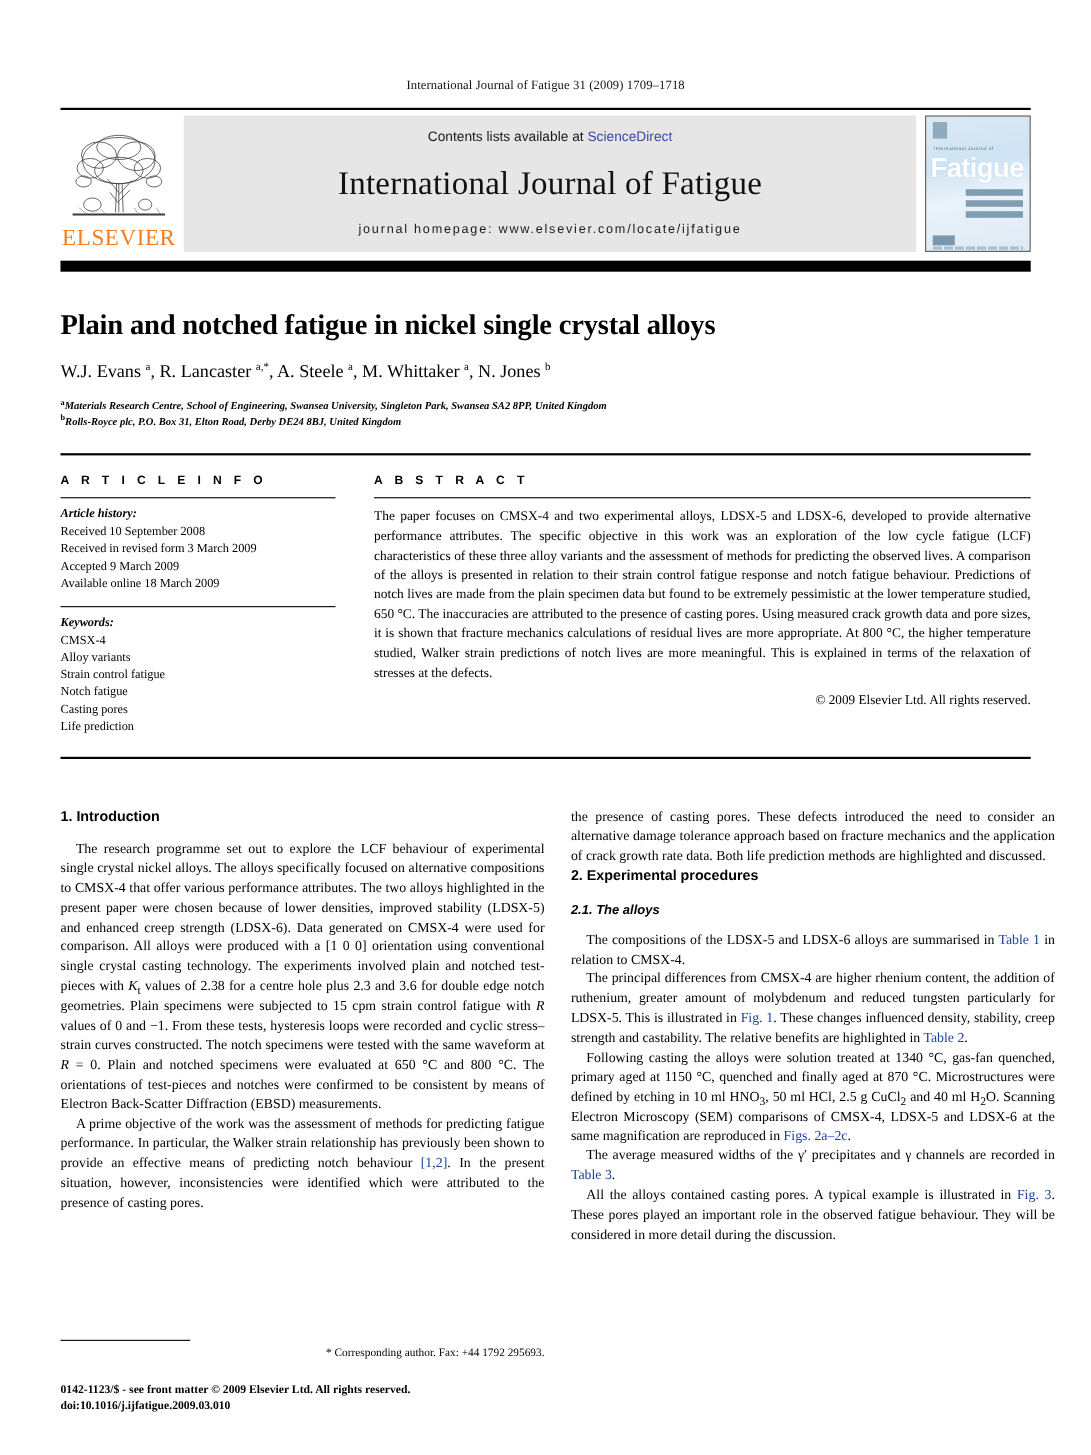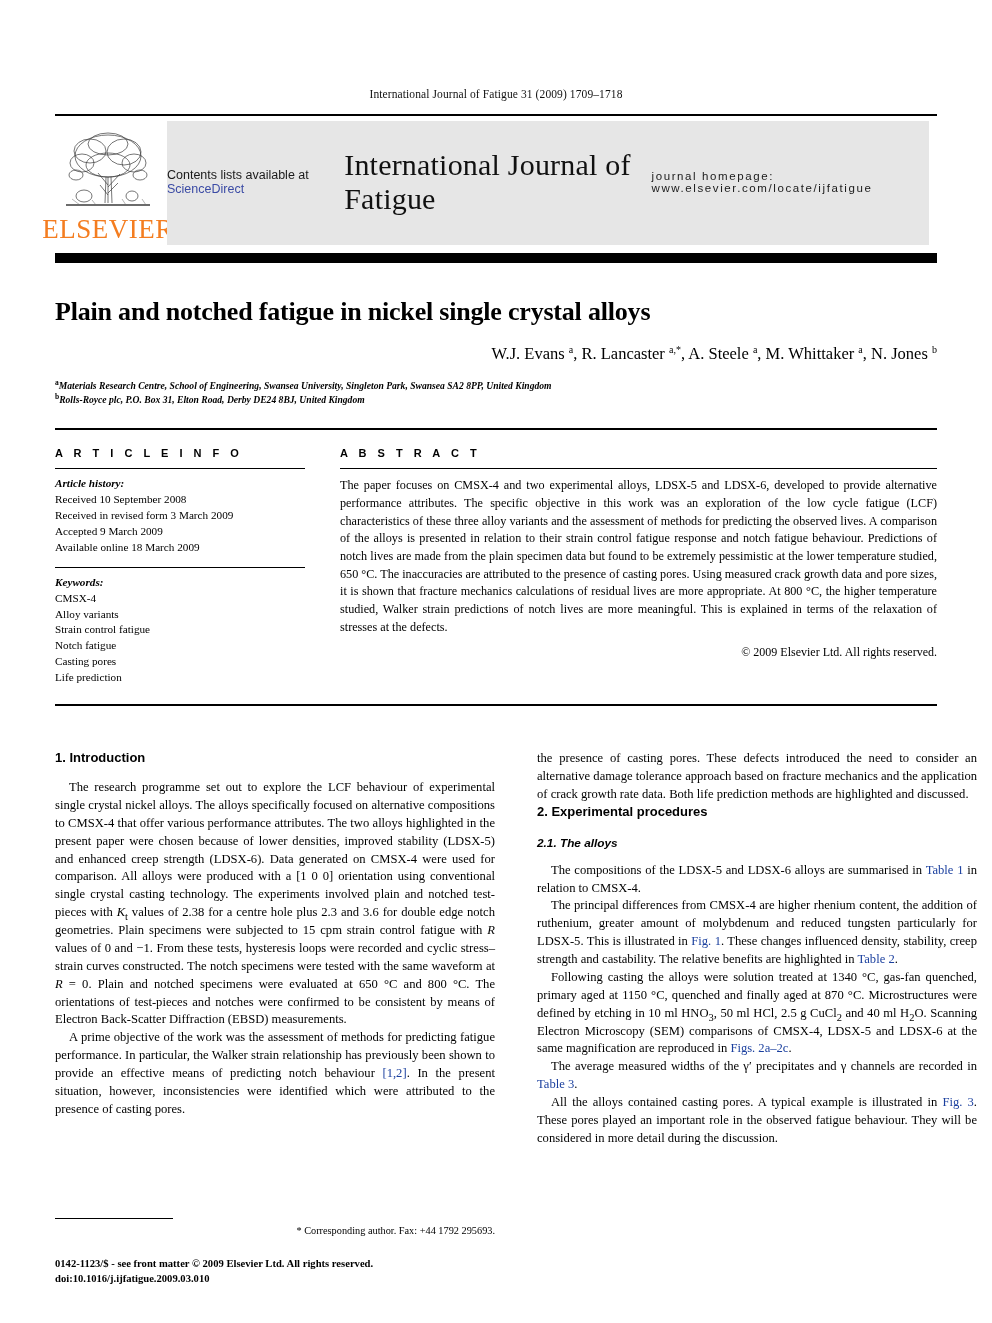--- a/index.html
+++ b/index.html
@@ -13,21 +13,21 @@
     font-family: "Liberation Serif", serif;
     color: #000000;
     position: relative;
     overflow: hidden;
   }
   .page {
     position: relative;
     width: 992px;
     height: 1323px;
     box-sizing: border-box;
-    padding: 16px 55px;
+    padding: 0 55px;
   }
 
   
   .running-head {
     text-align: center;
     font-size: 11.5px;
     font-family: "Liberation Serif", serif;
     padding-top: 72px;
     letter-spacing: 0.1px;
     color: #111;
@@ -49,32 +49,32 @@
     flex: 0 0 106px;
     display: flex;
     flex-direction: column;
     align-items: center;
     justify-content: flex-end;
     padding-bottom: 2px;
   }
   .tree-svg { display:block; }
   .elsevier-word {
     font-family: "Liberation Serif", serif;
-    font-size: 27px;
+    font-size: 21px;
     letter-spacing: 0.5px;
     color: #f47d20;
     line-height: 1;
     margin-top: 1px;
   }
   .masthead-center {
     flex: 1 1 auto;
     background: #e6e6e6;
     margin: 0 8px 0 6px;
     display: flex;
-    flex-direction: row;
+    flex-direction: column;
     align-items: center;
     justify-content: space-between;
     padding: 12px 0 14px 0;
     box-sizing: border-box;
   }
   .contents-line {
     font-family: "Liberation Sans", sans-serif;
     font-size: 12.5px;
     color: #1a1a1a;
   }
@@ -139,21 +139,20 @@
   
   .article-title {
     font-size: 26px;
     font-family: "Liberation Serif", serif;
     margin-top: 34px;
     letter-spacing: -0.2px;
   }
   .authors {
     font-size: 16.5px;
     margin-top: 4px;
-    text-align: right;
   }
   .authors sup { font-size: 10px; }
   .affiliations {
     font-size: 9.6px;
     font-style: italic;
     font-weight: bold;
     margin-top: 15px;
     line-height: 1.45;
   }
   .affiliations sup { font-style: normal; font-size: 7.5px; }
@@ -185,21 +184,21 @@
     margin-top: 9px;
   }
   .info-rule-bottom { border-top: 2px solid #000; margin-top: 18px; }
 
   
   .body-cols {
     display: flex;
     margin-top: 44px;
   }
   .bcol { width: 440px; flex: 0 0 440px; }
-  .bcol.right { margin-left: 42px; }
+  .bcol.right { margin-left: 24px; }
   h2.num-head {
     font-family: "Liberation Sans", sans-serif;
     font-size: 13px;
     font-weight: bold;
     margin: 0 0 14px 0;
   }
   h3.sub-head {
     font-family: "Liberation Sans", sans-serif;
     font-size: 11.8px;
     font-weight: bold;
@@ -288,20 +287,32 @@
     </div>
 
     <div class="masthead-center">
       <div class="contents-line">
         <span>Contents lists available at </span><span class="sd-link">ScienceDirect</span>
       </div>
       <div class="journal-title">International Journal of Fatigue</div>
       <div class="homepage-line">journal homepage: www.elsevier.com/locate/ijfatigue</div>
     </div>
 
+    <div class="cover-thumb">
+      <div class="cover-mini-logo"></div>
+      <div class="cover-sub">International Journal of</div>
+      <div class="cover-title">Fatigue</div>
+      <div class="cover-bars">
+        <div class="cover-bar"></div>
+        <div class="cover-bar"></div>
+        <div class="cover-bar"></div>
+      </div>
+      <div class="cover-foot"></div>
+      <div class="cover-foot2"></div>
+    </div>
   </div>
 
   <div class="black-band"></div>
 
   <h1 class="article-title">Plain and notched fatigue in nickel single crystal alloys</h1>
   <div class="authors">W.J. Evans <sup>a</sup>, R. Lancaster <sup>a,*</sup>, A. Steele <sup>a</sup>, M. Whittaker <sup>a</sup>, N. Jones <sup>b</sup></div>
   <div class="affiliations">
     <div><sup>a</sup><span>Materials Research Centre, School of Engineering, Swansea University, Singleton Park, Swansea SA2 8PP, United Kingdom</span></div>
     <div><sup>b</sup><span>Rolls-Royce plc, P.O. Box 31, Elton Road, Derby DE24 8BJ, United Kingdom</span></div>
   </div>

